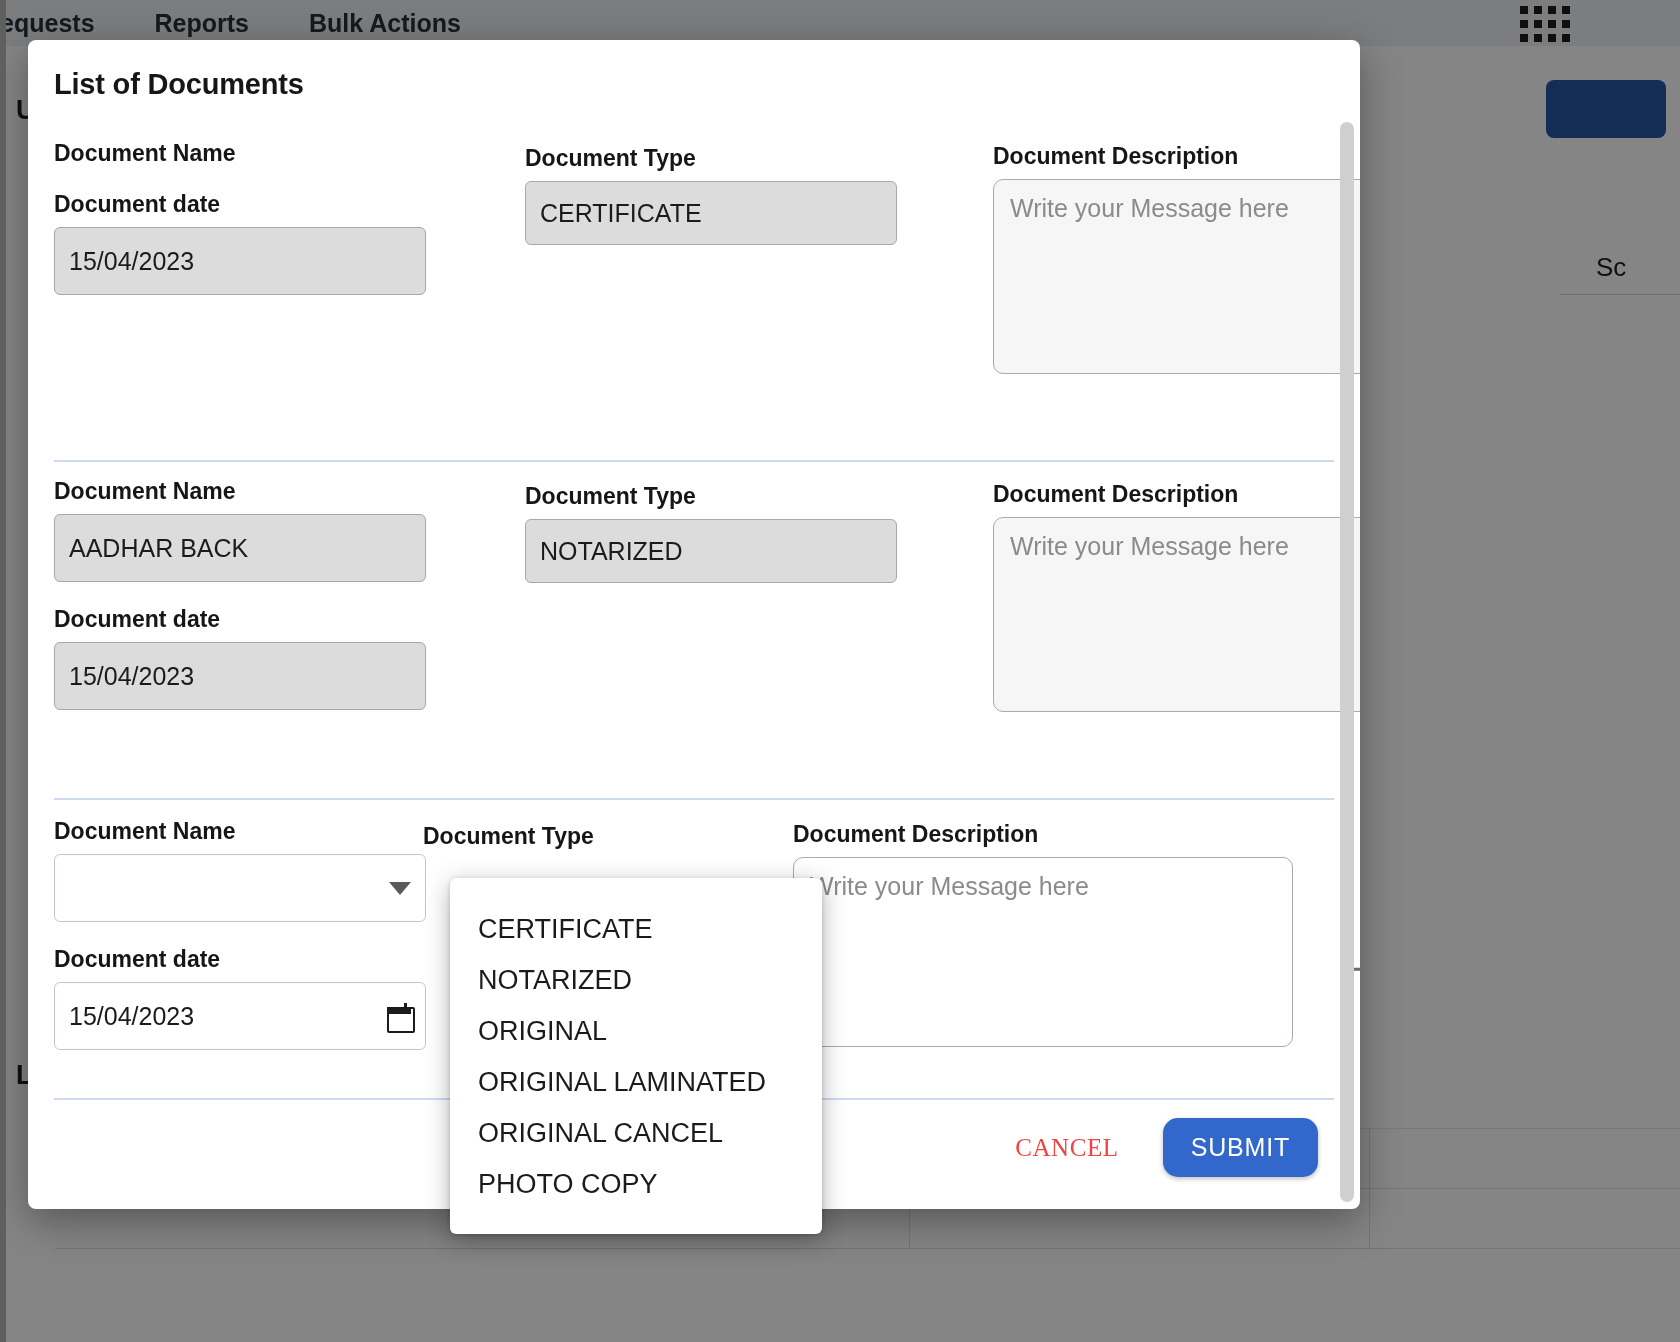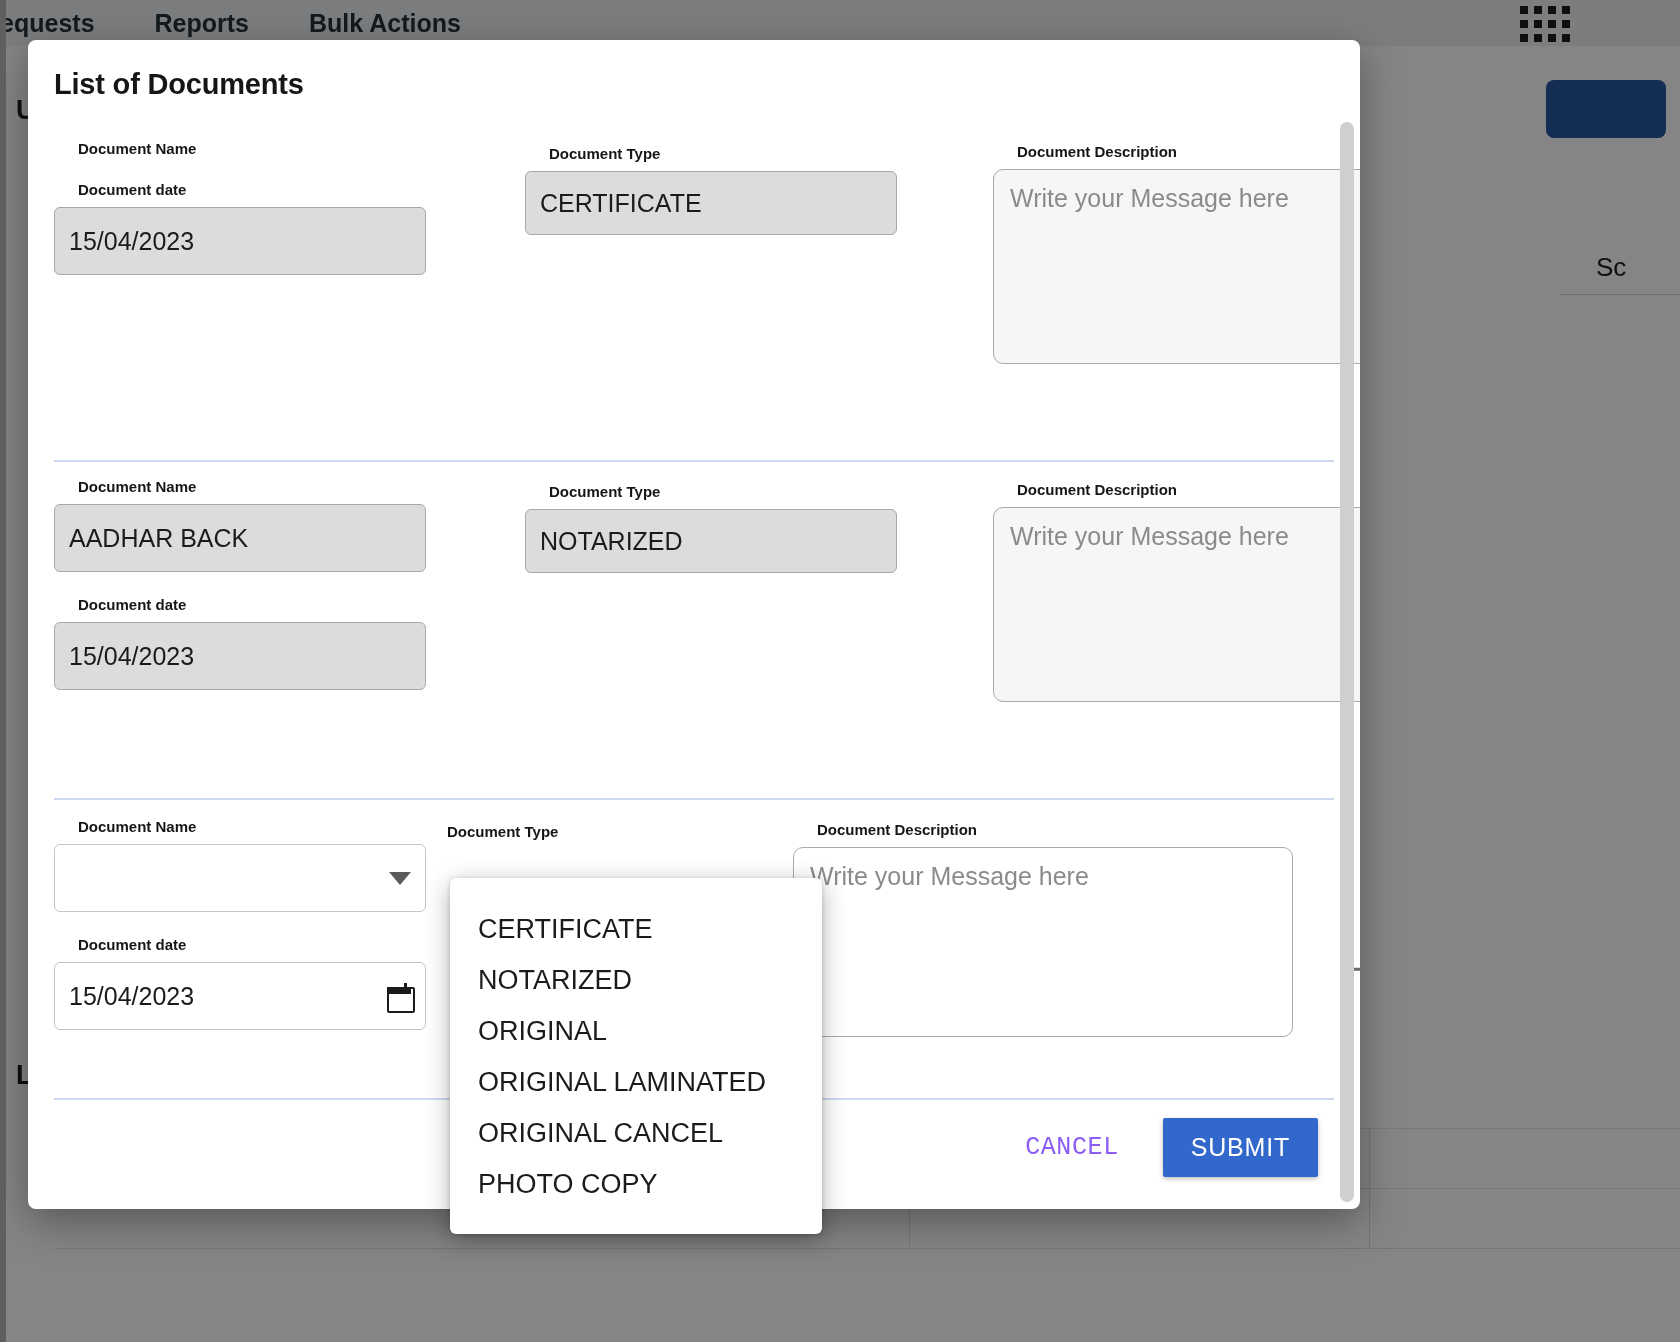--- a/index.html
+++ b/index.html
@@ -97,22 +97,22 @@
     overflow: hidden;
   }
   .dialog-title {
     position: absolute; left: 26px; top: 28px;
     font-size: 29px; font-weight: 700; color: #161616;
     letter-spacing: -0.2px;
   }
 
   .doc-row { position: absolute; left: 0; right: 0; }
   .field-label {
-    font-size: 15px; font-weight: 700; color: #161616;
-    margin-bottom: 9px; white-space: nowrap; margin-left: 24px;
+    font-size: 23px; font-weight: 700; color: #161616;
+    margin-bottom: 9px; white-space: nowrap;
   }
   .col-name  { position: absolute; left: 26px;  width: 372px; }
   .col-type  { position: absolute; left: 497px; width: 372px; }
   .col-desc  { position: absolute; left: 965px; width: 530px; }
 
   .input-disabled {
     width: 372px; height: 68px;
     background: #dcdcdc;
     border: 1px solid #a8a8a8;
     border-radius: 6px;
@@ -169,27 +169,27 @@
     font-size: 42px; color: #6b6b6b; line-height: 1; font-weight: 300;
     cursor: pointer; user-select: none;
   }
 
   .dialog-actions {
     position: absolute; right: 42px; bottom: 32px;
     display: flex; align-items: center; gap: 38px;
   }
   .btn-cancel {
     background: none; border: none;
-    font-size: 25px; color: #8b5cf6; letter-spacing: 0.6px;
-    cursor: pointer; font-family: Liberation Mono, monospace; padding: 10px 6px;
+    font-size: 25px; color: #ef4444; letter-spacing: 0.6px;
+    cursor: pointer; font-family: Liberation Serif, serif; padding: 10px 6px;
   }
   .btn-submit {
     background: #3268cb; border: none; color: #ffffff;
     font-size: 25px; letter-spacing: 0.8px;
-    padding: 15px 28px; border-radius: 2px; cursor: pointer;
+    padding: 15px 28px; border-radius: 15px; cursor: pointer;
     font-family: inherit;
     box-shadow: 0 2px 5px rgba(0,0,0,0.25);
   }
 
   
   .dialog-scrollbar {
     position: absolute; right: 6px; top: 82px; width: 14px; height: 1080px;
     background: transparent;
   }
   .dialog-scrollbar .thumb {

